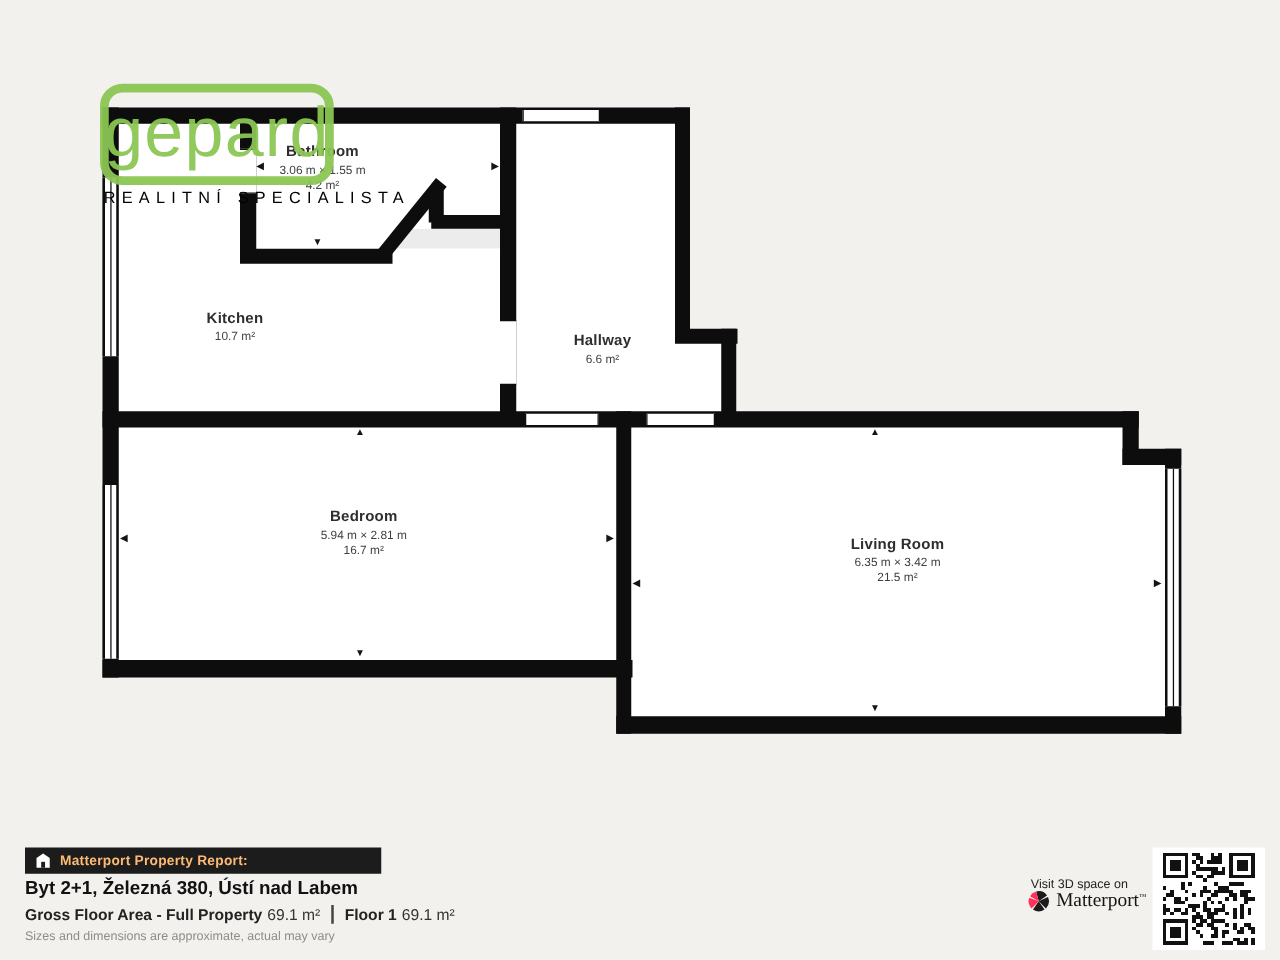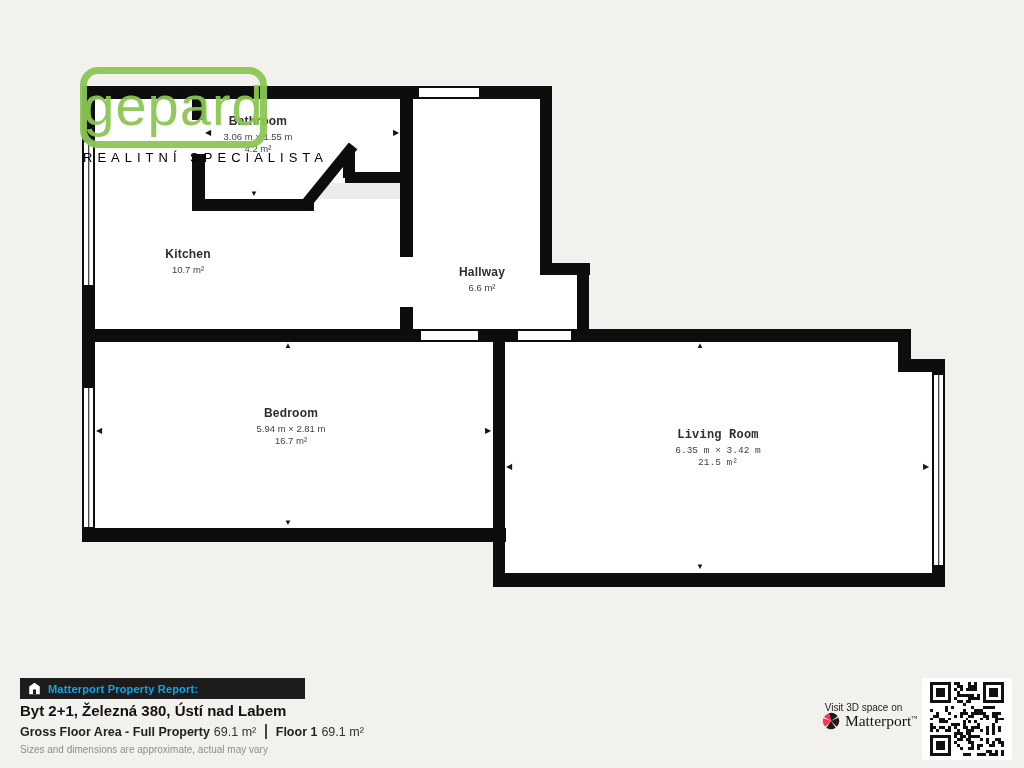--- a/index.html
+++ b/index.html
@@ -20,21 +20,21 @@
   .room-label{position:absolute;transform:translateX(-50%);text-align:center;color:#2e2e2e;white-space:nowrap;z-index:6;}
   .room-label .t{font-weight:bold;font-size:12px;letter-spacing:.2px;}
   .room-label .d{font-size:9.5px;margin-top:3px;color:#3f3f3f;}
 
   
   .gepard{position:absolute;left:80px;top:67px;width:173px;height:67px;border:7px solid var(--green,#8bc653);border-radius:18px;z-index:10;display:flex;align-items:center;justify-content:center;opacity:.94;}
   .gepard .word{font-size:56px;line-height:56px;color:var(--green,#8bc653);font-weight:500;letter-spacing:1px;margin-top:-4px;}
   .tagline{position:absolute;left:83px;top:150px;font-size:13px;letter-spacing:5px;color:#000000;z-index:10;}
 
   
-  .fbar{position:absolute;left:20px;top:678px;width:285px;height:21px;background:#1c1c1c;color:#0ea5e9;display:flex;align-items:center;z-index:10;}
+  .fbar{position:absolute;left:20px;top:678px;width:285px;height:21px;background:#1c1c1c;color:#fdba74;display:flex;align-items:center;z-index:10;}
   .fbar svg{margin:0 7px 0 8px;}
   .fbar .lbl{font-size:11px;font-weight:bold;letter-spacing:.2px;}
   .ftitle{position:absolute;left:20px;top:702px;font-size:15px;font-weight:bold;color:#111;z-index:10;}
   .fmeta{position:absolute;left:20px;top:724px;font-size:12.5px;color:#222;z-index:10;display:flex;align-items:center;}
   .fmeta b{font-weight:bold;}
   .fmeta .val{font-weight:normal;color:#333;margin-left:4px;}
   .fmeta .sep{display:inline-block;width:1.5px;height:15px;background:#444;margin:0 9px;}
   .fnote{position:absolute;left:20px;top:744px;font-size:10px;color:#8d8d8d;z-index:10;}
   .visit{position:absolute;left:806px;top:702px;width:115px;text-align:center;font-size:10px;color:#222;z-index:10;}
   .mlogo-row{position:absolute;left:818px;top:712px;width:103px;display:flex;align-items:center;justify-content:center;z-index:10;}
@@ -117,21 +117,21 @@
     </div>
     <div class="room-label" style="left:482px;top:265px;">
       <div class="t">Hallway</div>
       <div class="d">6.6 m²</div>
     </div>
     <div class="room-label" style="left:291px;top:406px;">
       <div class="t">Bedroom</div>
       <div class="d">5.94 m × 2.81 m</div>
       <div class="d" style="margin-top:1px;">16.7 m²</div>
     </div>
-    <div class="room-label" style="left:718px;top:428px;font-family:Liberation Mono, monospace;">
+    <div class="room-label" style="left:718px;top:428px;">
       <div class="t">Living Room</div>
       <div class="d">6.35 m × 3.42 m</div>
       <div class="d" style="margin-top:1px;">21.5 m²</div>
     </div>
   </div>
 
   <div class="gepard">
     <span class="word">gepard</span>
   </div>
   <div class="tagline">REALITNÍ SPECIALISTA</div>

